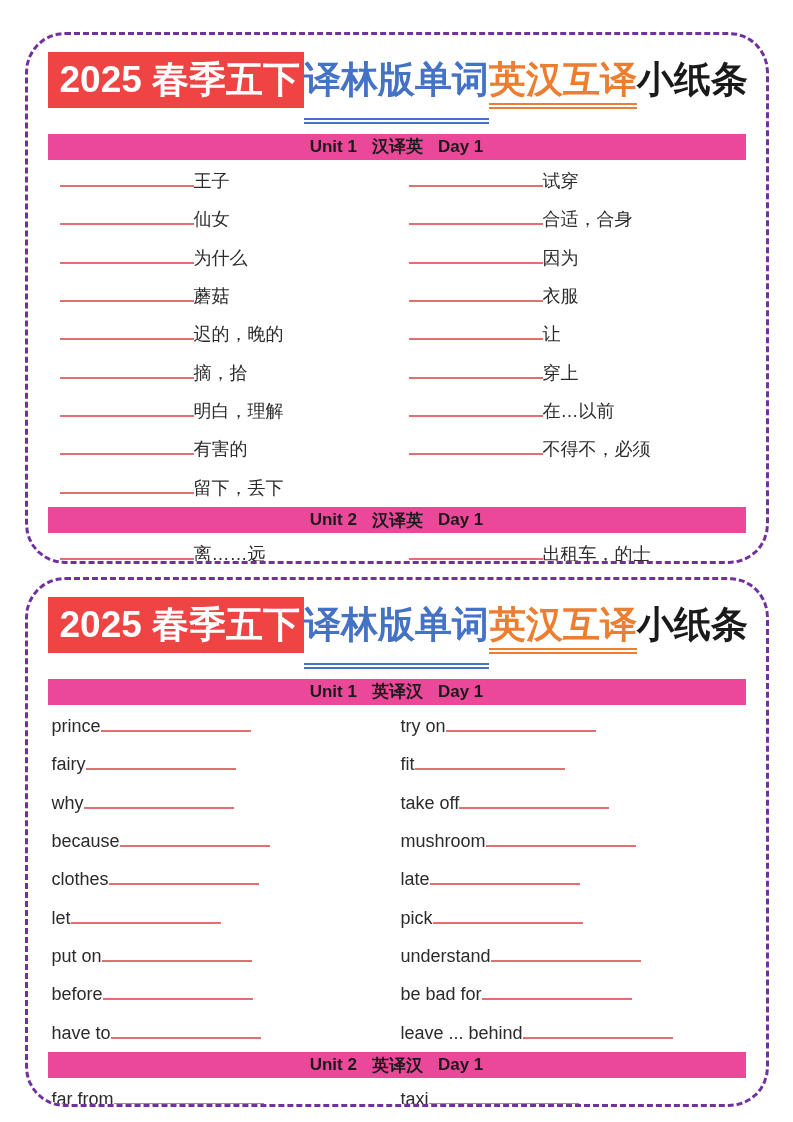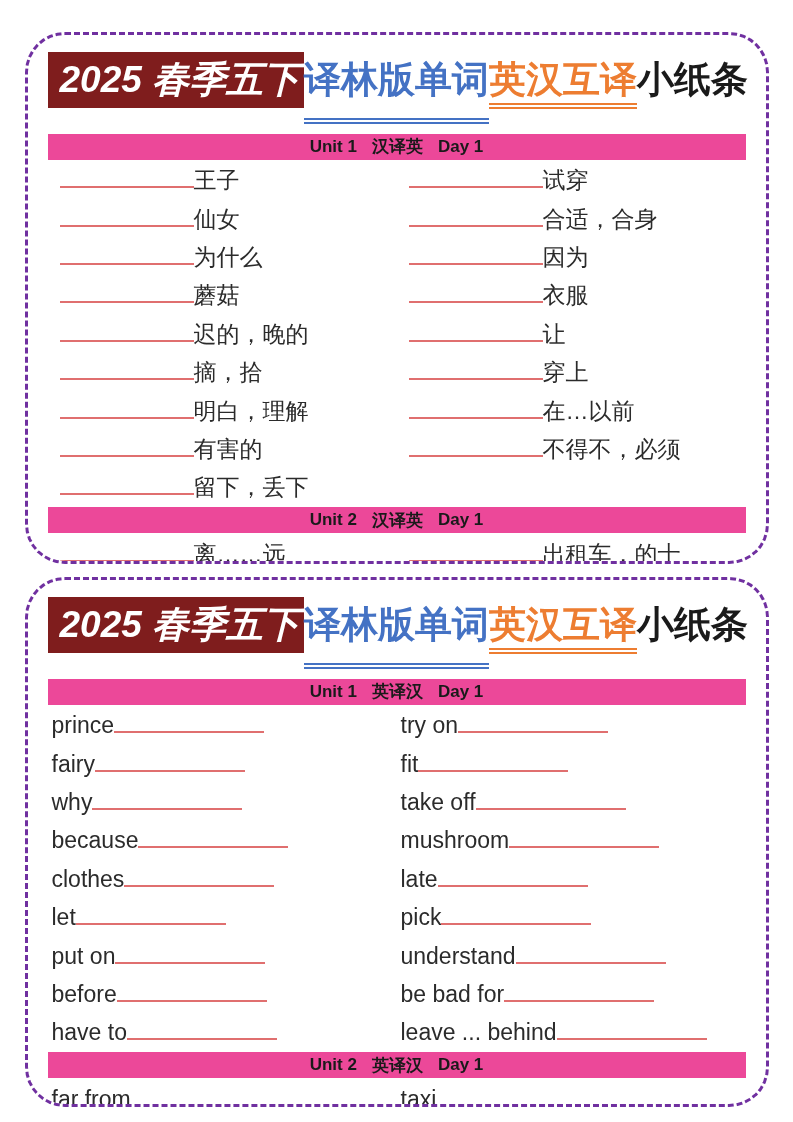--- a/index.html
+++ b/index.html
@@ -16,35 +16,35 @@
     overflow:hidden;
   }
   .card-1 { height:532px; margin-bottom:13px; }
   .card-2 { height:530px; }
   .title {
     margin:4px 0 10px 0;
     text-align:center; white-space:nowrap;
     font-size:37px; font-weight:700; line-height:1.15; color:#1a1a1a;
   }
   .title span { display:inline-block; vertical-align:baseline; }
-  .t-highlight { background:#7f1d1d; color:#ffffff; padding:7px 4px 6px 12px;font-style:italic; }
+  .t-highlight { background:#ef4444; color:#ffffff; padding:7px 4px 6px 12px; }
   .t-blue   { color:#4472C4; border-bottom:6px double #4472C4; padding-bottom:16px; }
   .t-orange { color:#ED7D31; border-bottom:6px double #ED7D31; padding-bottom:1px; }
   .t-tail   { color:#1a1a1a; }
   .unit-bar {
     background:#ec4899; height:26px;
     display:flex; justify-content:center; align-items:center; gap:15px;
     font-size:17px; font-weight:700; color:#1a1a1a;
   }
   .grid {
     display:grid; grid-template-columns:1fr 1fr;
     grid-auto-rows:38.4px; align-items:center;
     margin-top:2px;
   }
-  .cell { white-space:nowrap; font-size:23px; color:#2b2b2b; line-height:1; }
+  .cell { white-space:nowrap; font-size:18px; color:#2b2b2b; line-height:1; }
   .cell.cn2en { padding-left:12px; }
   .cell.en2cn { padding-left:4px; }
   .blank {
     display:inline-block; height:2px;
     border-bottom:2px solid #E06F6F;
   }
   .cn2en .blank { width:134px; }
   .en2cn .blank { width:150px; }
 </style>
 </head>

